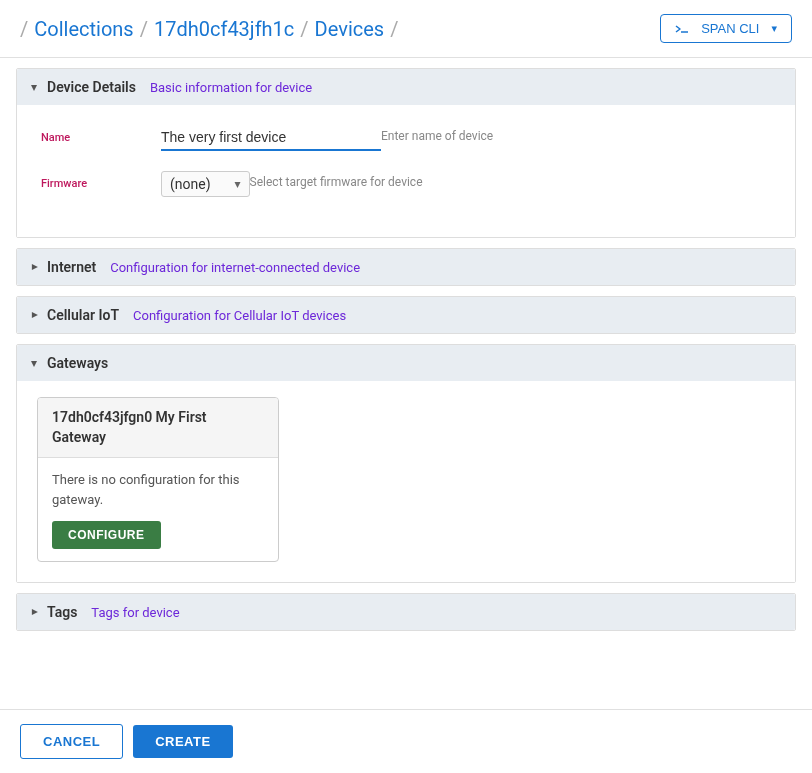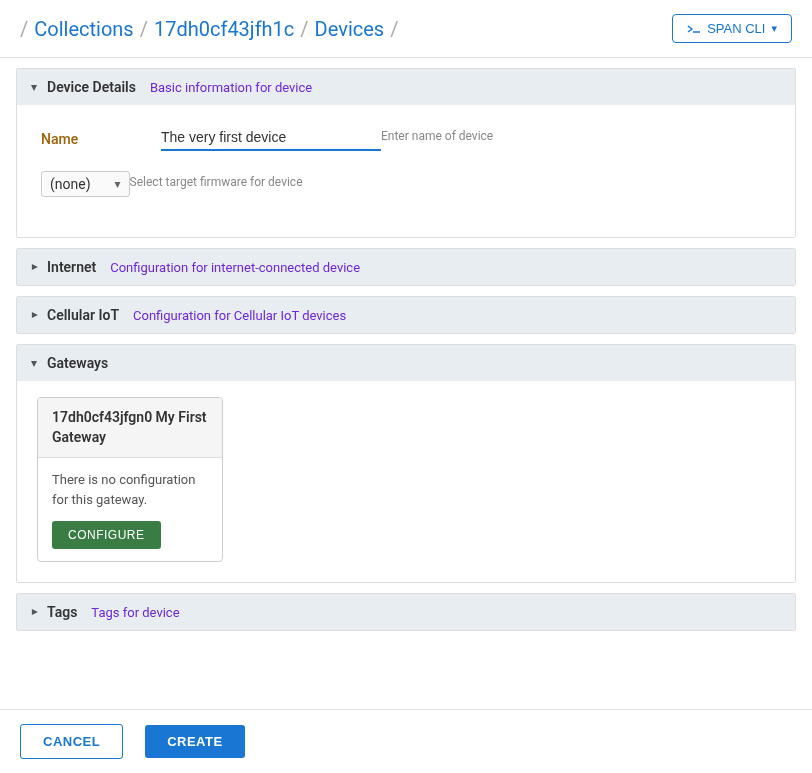--- a/index.html
+++ b/index.html
@@ -55,21 +55,21 @@
     .span-cli-btn {
       border: 1.5px solid #1976d2;
       color: #1976d2;
       background: #fff;
       padding: 6px 14px;
       border-radius: 4px;
       cursor: pointer;
       font-size: 13px;
       display: flex;
       align-items: center;
-      gap: 6px;
+      gap: 12px;
       white-space: nowrap;
     }
 
     
     .main-content {
       flex: 1;
       padding: 0;
       overflow-y: auto;
     }
 
@@ -126,23 +126,23 @@
 
     .form-row {
       display: flex;
       align-items: flex-start;
       margin-bottom: 20px;
     }
 
     .form-label {
       width: 120px;
       font-weight: 500;
-      font-size: 14px;
+      font-size: 11px;
       padding-top: 6px;
-      color: #a16207;
+      color: #be185d;
     }
 
     .form-field {
       flex: 1;
       display: flex;
       flex-direction: row;
     }
 
     .form-input {
       border: none;
@@ -182,21 +182,21 @@
 
     
     .gateways-body {
       padding: 16px 20px 20px 20px;
       background: #fff;
     }
 
     .gateway-card {
       border: 1px solid #ccc;
       border-radius: 4px;
-      width: 186px;
+      width: 242px;
       overflow: hidden;
     }
 
     .gateway-card-header {
       background: #f5f5f5;
       padding: 10px 14px;
       font-weight: 600;
       font-size: 14px;
       color: #333;
       border-bottom: 1px solid #ddd;
@@ -211,31 +211,31 @@
     }
 
     .configure-btn {
       margin-top: 12px;
       background: #3a7d44;
       color: #fff;
       border: none;
       padding: 7px 16px;
       border-radius: 3px;
       font-size: 12px;
-      font-weight: 400;
+      font-weight: 700;
       letter-spacing: 0.5px;
       cursor: pointer;
       text-transform: uppercase;
     }
 
     
     .footer {
       display: flex;
       align-items: center;
-      gap: 22px;
+      gap: 10px;
       padding: 14px 20px;
       border-top: 1px solid #e0e0e0;
       background: #fff;
       margin-top: auto;
     }
 
     .btn-cancel {
       border: 1.5px solid #1976d2;
       color: #1976d2;
       background: #fff;
@@ -298,20 +298,21 @@
 
         <div class="form-row">
           <div class="form-label">Name</div>
           <div class="form-field">
             <input class="form-input" type="text" value="The very first device" placeholder="Enter name of device" style="">
             <span class="form-hint">Enter name of device</span>
           </div>
         </div>
 
         <div class="form-row">
+          <div class="form-label">Firmware</div>
           <div class="form-field">
             <div class="firmware-select">
               <span>(none)</span>
               <span class="arrow">▾</span>
             </div>
             <span class="form-hint">Select target firmware for device</span>
           </div>
         </div>
       </div>
     </div>

